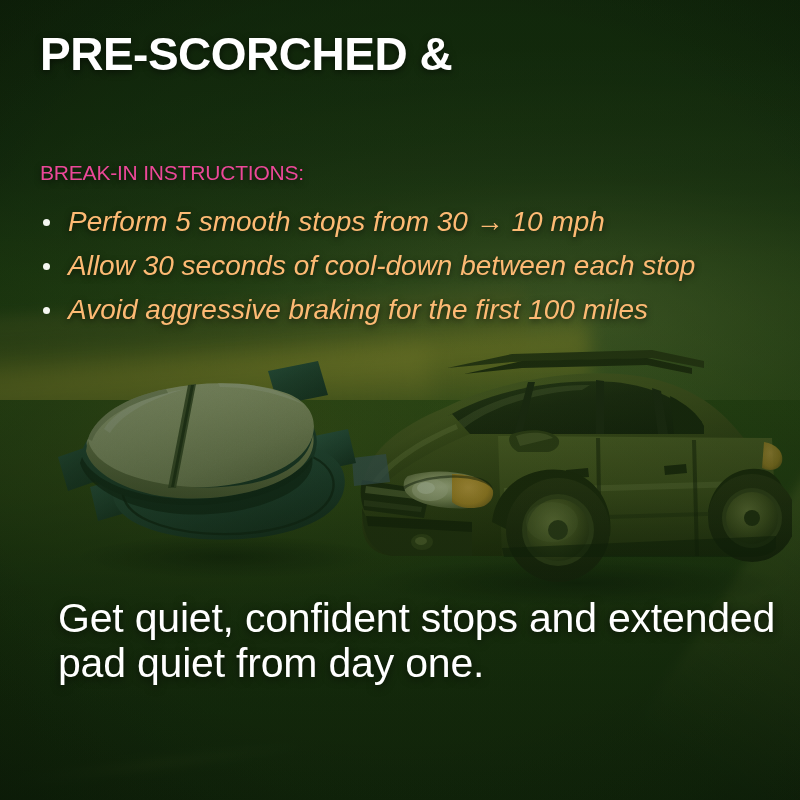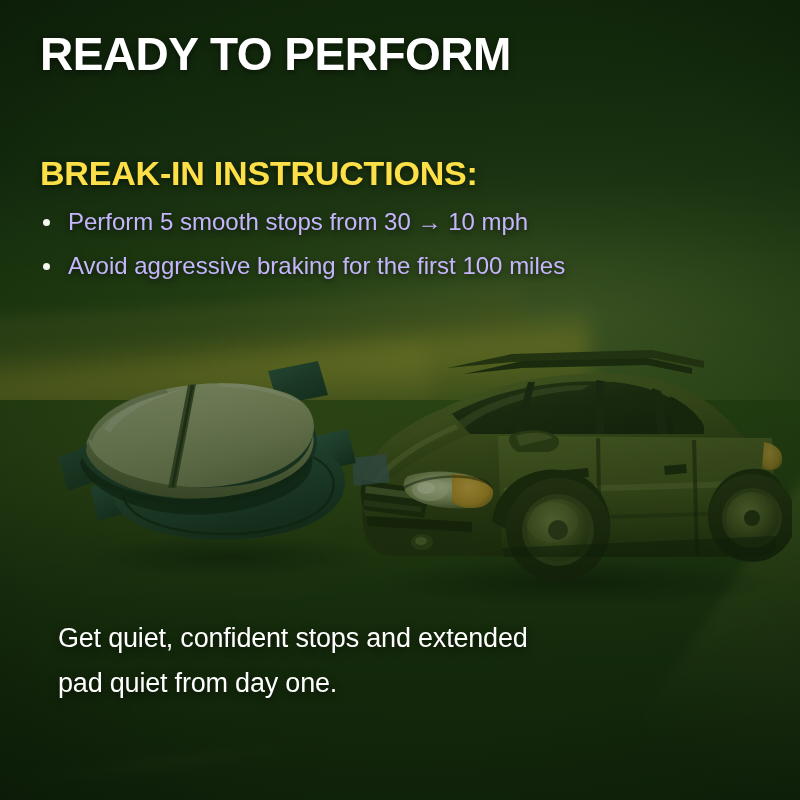--- a/index.html
+++ b/index.html
@@ -102,49 +102,50 @@
     color:#ffffff;
     font-size:46px; line-height:52px;
     font-weight:bold;
     letter-spacing:-0.5px;
     text-shadow:0 2px 7px rgba(0,0,0,0.55);
   }
   .headline .ln { display:block; white-space:nowrap; }
 
   .subhead {
     position:absolute; left:40px; top:157px;
-    color:#fde047;
-    font-size:34px; line-height:32px;
-    font-weight:bold;
+    color:#ec4899;
+    font-size:21px; line-height:32px;
+    font-weight:normal;
     letter-spacing:-0.2px;
     text-shadow:0 2px 6px rgba(0,0,0,0.55);
   }
 
   .bullets {
     position:absolute; left:40px; top:200px;
     list-style:none;
   }
   .bullets li {
     position:relative;
-    color:#c4b5fd;
-    font-size:24px; line-height:44px;
+    color:#fdba74;
+    font-size:28px; line-height:44px;
     padding-left:28px;
     white-space:nowrap;
     text-shadow:0 2px 6px rgba(0,0,0,0.60);
+    font-style:italic;
   }
   .bullets li .dot {
     position:absolute; left:3px; top:19px;
     width:7px; height:7px; border-radius:50%;
     background:#f5f7f1;
   }
 
   .tagline {
-    position:absolute; left:58px; top:616px;
+    position:absolute; left:58px; top:596px;
     color:#ffffff;
-    font-size:27px; line-height:45px;
+    font-size:41px; line-height:45px;
     letter-spacing:-0.2px;
     text-shadow:0 2px 8px rgba(0,0,0,0.62);
   }
   .tagline .ln { display:block; white-space:nowrap; }
 </style>
 </head>
 <body>
 
 <div class="poster">
 
@@ -410,32 +411,36 @@
       </g>
     </svg>
   </div>
 
   <div class="tint"></div>
   <div class="vignette"></div>
 
   <div class="content">
 
     <h1 class="headline">
-      <span class="ln">READY TO PERFORM</span>
+      <span class="ln">PRE-SCORCHED &amp;</span>
     </h1>
 
     <h2 class="subhead">BREAK-IN INSTRUCTIONS:</h2>
 
     <ul class="bullets">
       <li>
         <span class="dot"></span>
         <span>Perform 5 smooth stops from 30 → 10 mph</span>
       </li>
       <li>
         <span class="dot"></span>
+        <span>Allow 30 seconds of cool-down between each stop</span>
+      </li>
+      <li>
+        <span class="dot"></span>
         <span>Avoid aggressive braking for the first 100 miles</span>
       </li>
     </ul>
 
     <p class="tagline">
       <span class="ln">Get quiet, confident stops and extended</span>
       <span class="ln">pad quiet from day one.</span>
     </p>
 
   </div>

